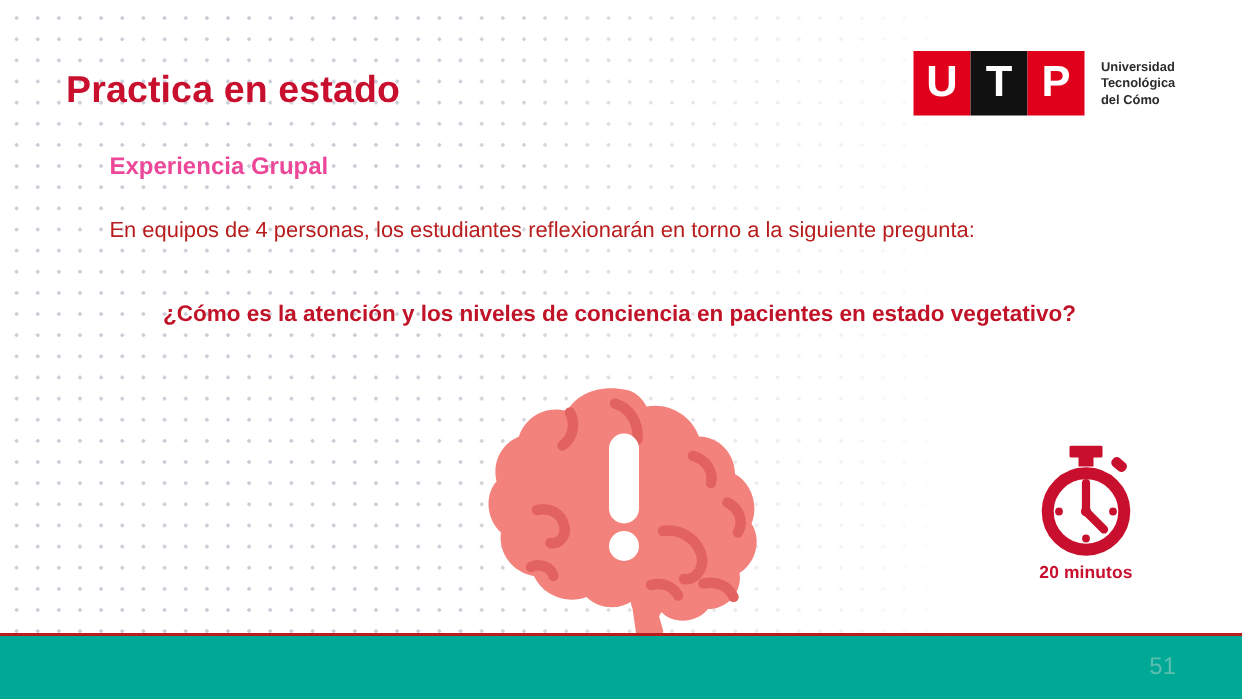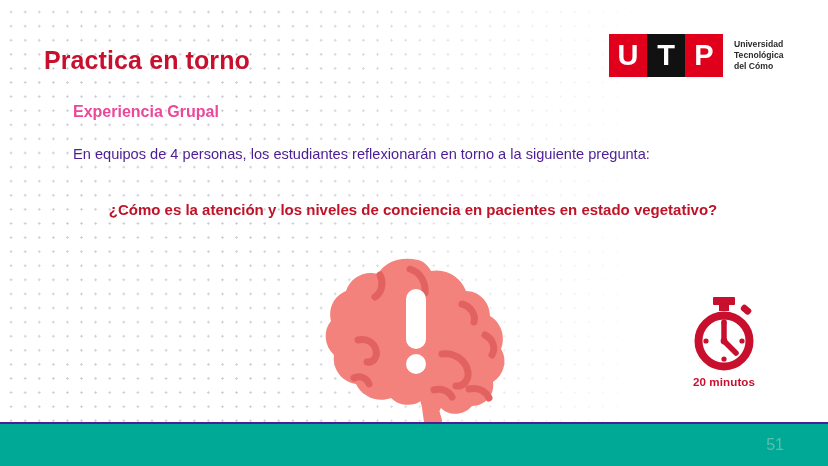--- a/index.html
+++ b/index.html
@@ -60,21 +60,21 @@
   }
 
   
   #intro-paragraph {
     position: absolute;
     left: 73px;
     top: 144px;
     width: 676px;
     font-size: 14.6px;
     line-height: 21px;
-    color: #4c1d95;
+    color: #b91c1c;
     text-align: justify;
     text-justify: inter-word;
   }
 
   
   #question-text {
     position: absolute;
     left: 78px;
     top: 199px;
     width: 670px;
@@ -152,39 +152,39 @@
   }
 
   
   #footer-bar {
     position: absolute;
     left: 0;
     bottom: 0;
     width: 828px;
     height: 42px;
     background: #00A896;
-    border-top: 2px solid #4c1d95;
+    border-top: 2px solid #b91c1c;
   }
   #page-number {
     position: absolute;
     right: 44px;
     top: 12px;
     font-size: 16px;
     color: #5cbdb1;
     font-weight: normal;
   }
 </style>
 </head>
 <body>
 
 <div id="slide">
 
   <div id="dot-pattern"></div>
 
-  <div id="slide-title">Practica en torno</div>
+  <div id="slide-title">Practica en estado</div>
   <div id="subtitle">Experiencia Grupal</div>
 
   <div id="intro-paragraph">En equipos de 4 personas, los estudiantes reflexionarán en torno a la siguiente pregunta:</div>
 
   <div id="question-text">¿Cómo es la atención y los niveles de conciencia en pacientes en estado vegetativo?</div>
 
   <div id="utp-logo">
     <div class="logo-blocks">
       <div class="logo-block red">U</div>
       <div class="logo-block black">T</div>

